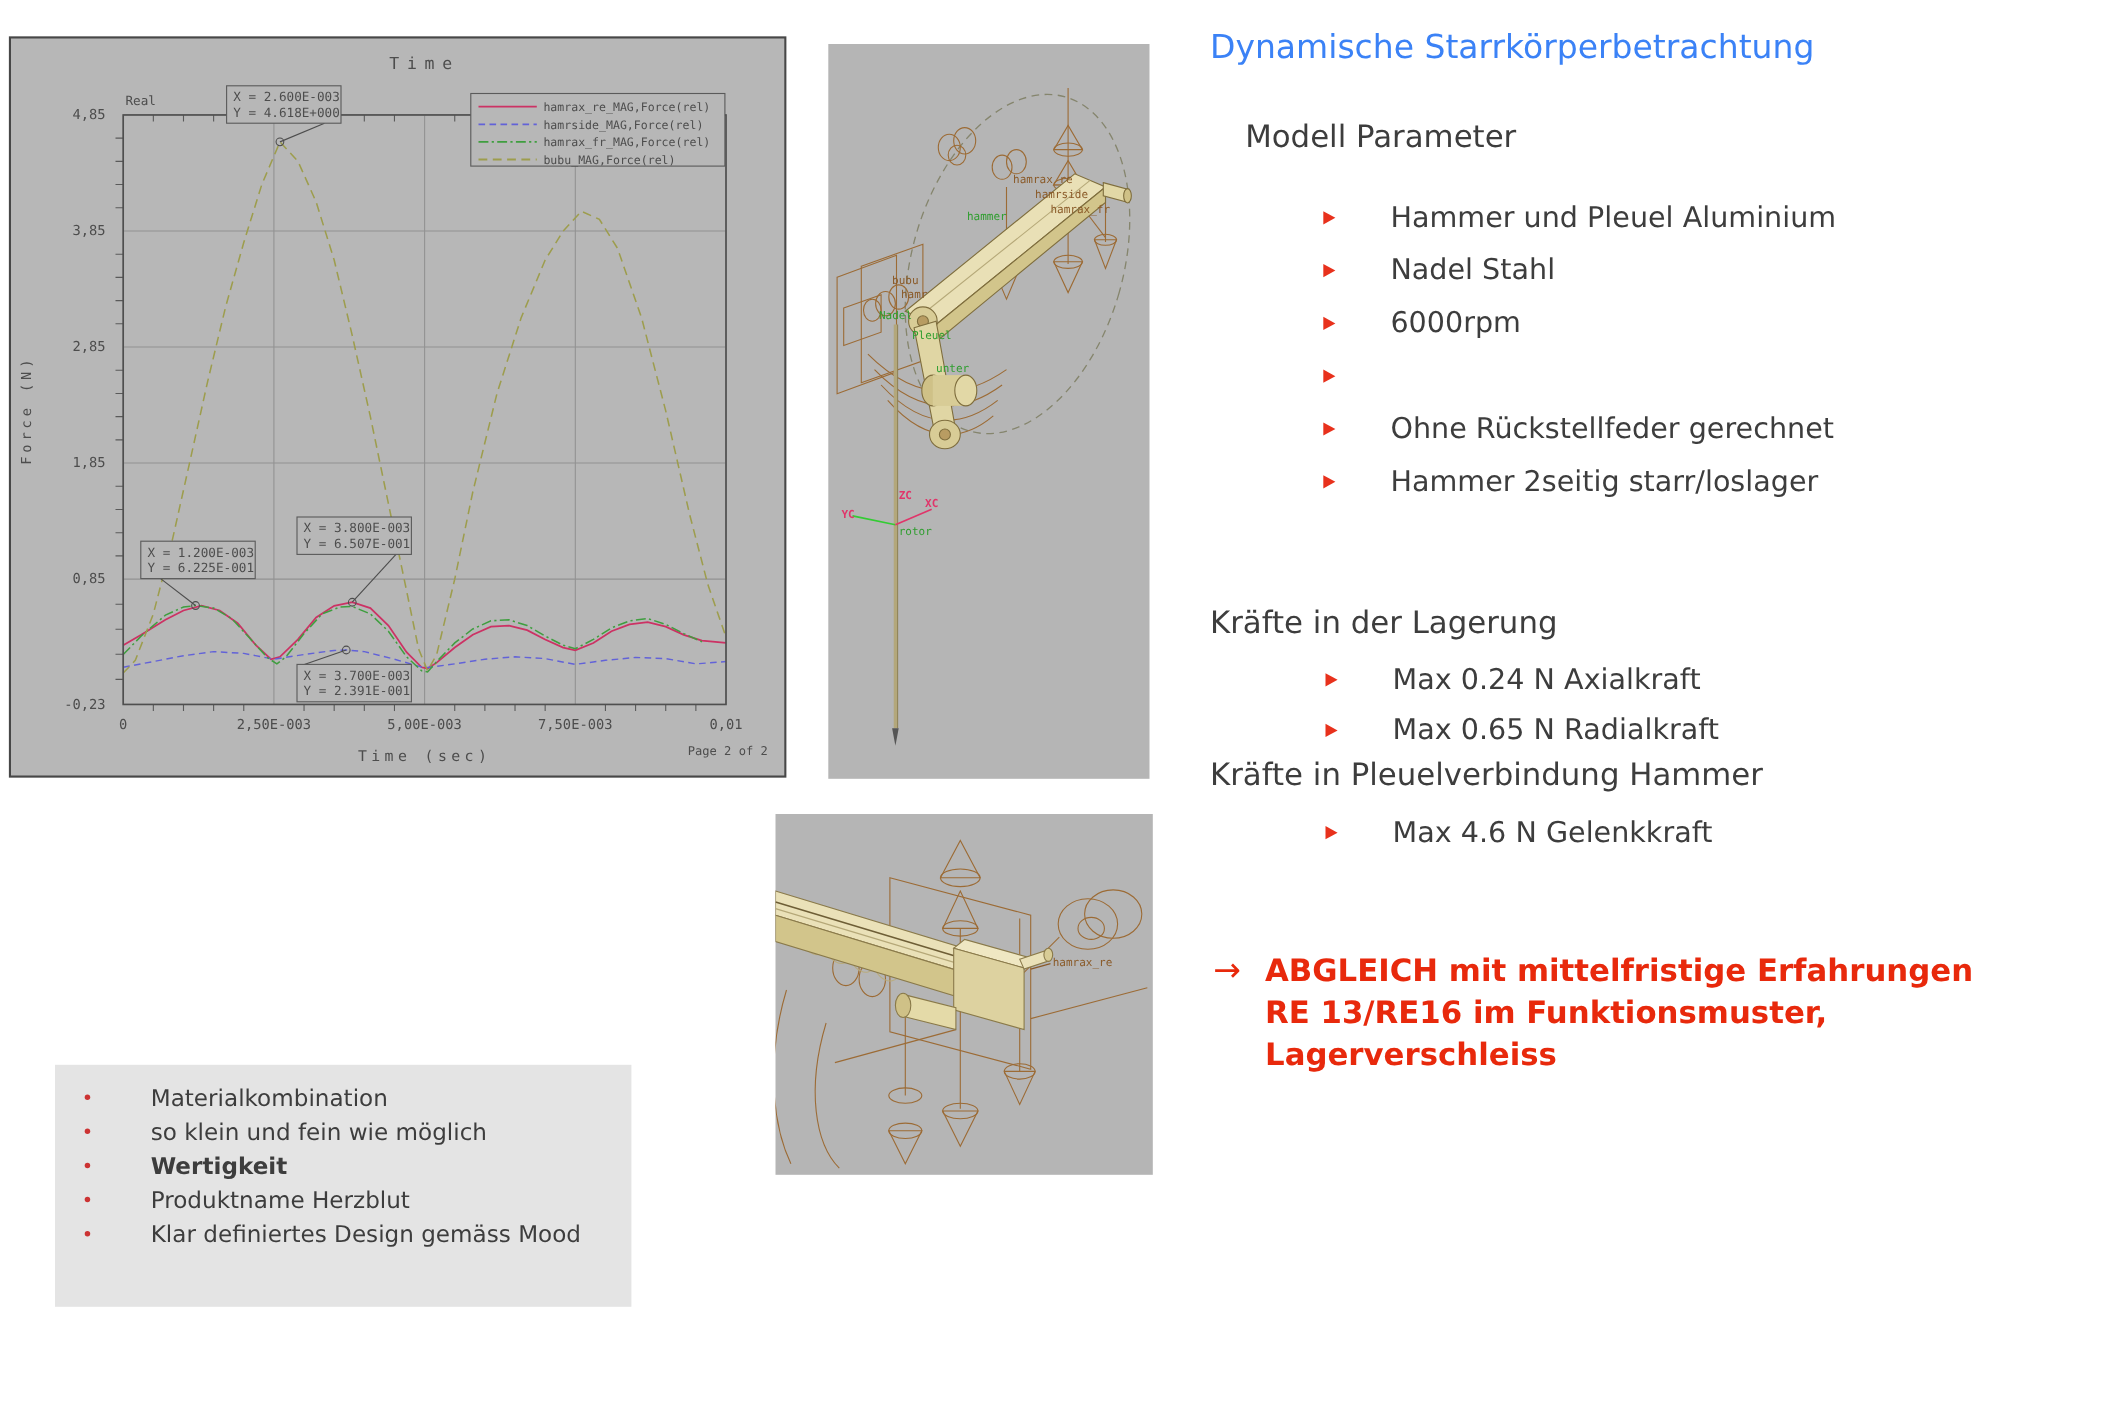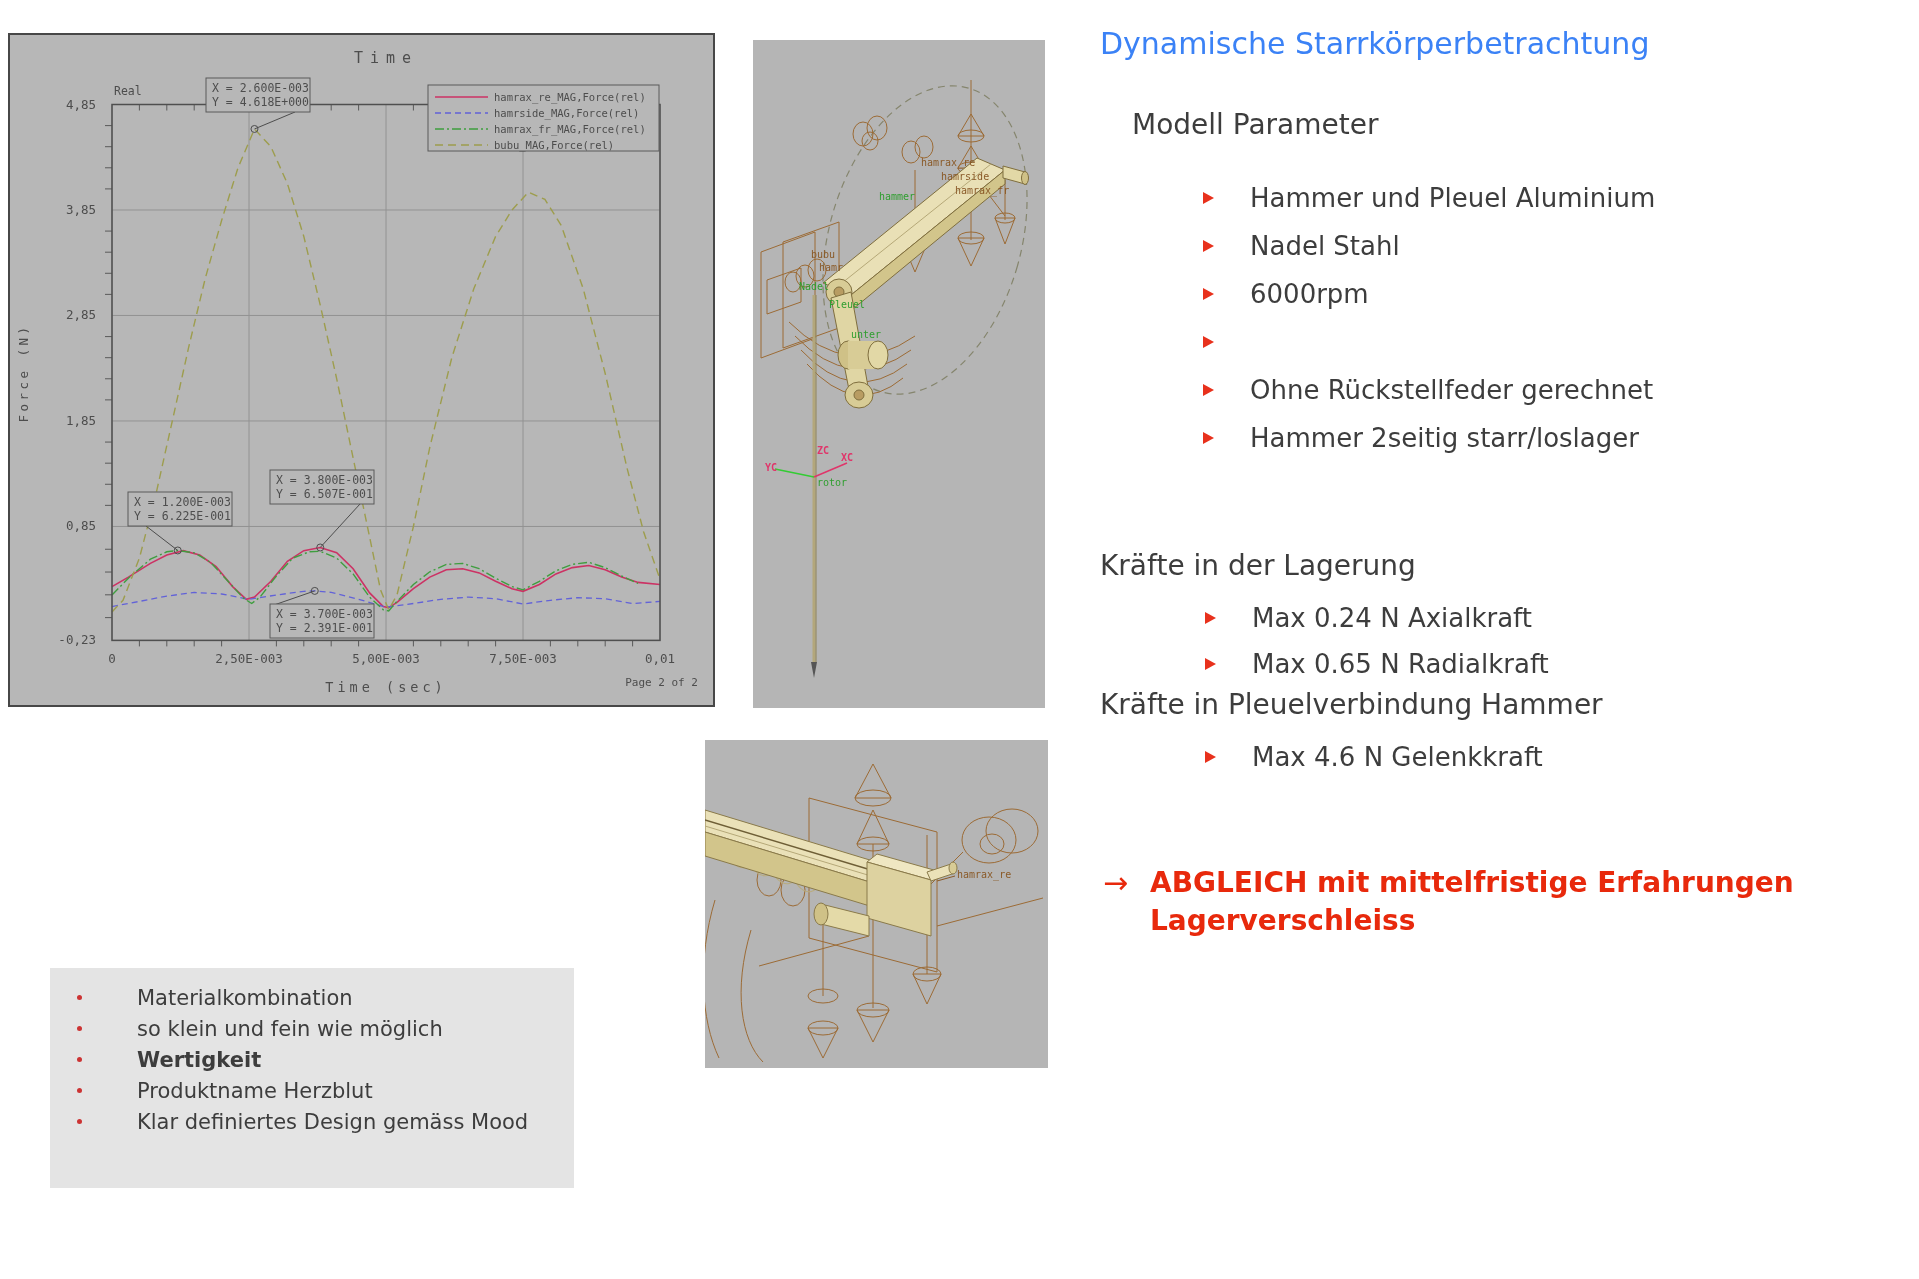--- a/index.html
+++ b/index.html
@@ -18,21 +18,21 @@
   .title{left:1100px;top:26px;font-size:30px;color:#3b82f6;white-space:nowrap;}
   .h2{font-size:28px;color:#3d3d3d;white-space:nowrap;}
   #h-modell{left:1100px;top:108px;margin-left:32px;}
   #h-lagerung{left:1100px;top:549px;}
   #h-pleuel{left:1100px;top:688px;}
   #modell-list{left:1203px;top:174px;}
   #lagerung-list{left:1205px;top:595px;}
   #pleuel-list{left:1205px;top:734px;}
   .brow{height:48px;display:flex;align-items:center;}
   .brow.tight{height:46px;}
-  .brow .btext{margin-left:36px;font-size:26px;color:#3d3d3d;white-space:nowrap;}
+  .brow .btext{margin-left:50px;font-size:26px;color:#3d3d3d;white-space:nowrap;}
   .tri{width:0;height:0;border-left:11px solid #e8311c;border-top:6px solid transparent;
        border-bottom:6px solid transparent;flex:none;}
   
   .conclusion{left:1103px;top:864px;color:#e8290c;font-weight:bold;font-size:28px;
               line-height:38px;padding-left:47px;white-space:nowrap;}
   .conclusion .arrow{position:absolute;left:0;top:0;font-weight:normal;font-size:30px;}
   
   .notes{left:50px;top:968px;width:524px;height:220px;background:#e4e4e4;padding-top:14px;
          box-sizing:border-box;}
   .nrow{height:31px;display:flex;align-items:center;}
@@ -357,20 +357,21 @@
     <div class="brow tight">
       <span class="tri"></span>
       <span class="btext">Max 4.6 N Gelenkkraft</span>
     </div>
   </div>
 
 <div class="abs conclusion" id="conclusion">
   <span class="arrow">→</span>
   <div id="conclusion-lines">
       <div>ABGLEICH mit mittelfristige Erfahrungen</div>
+      <div>RE 13/RE16 im Funktionsmuster,</div>
       <div>Lagerverschleiss</div>
     </div>
 </div>
 
 <div class="abs notes" id="notes-box">
     <div class="nrow">
       <span class="dot"></span>
       <span class="ntext">Materialkombination</span>
     </div>
     <div class="nrow">

